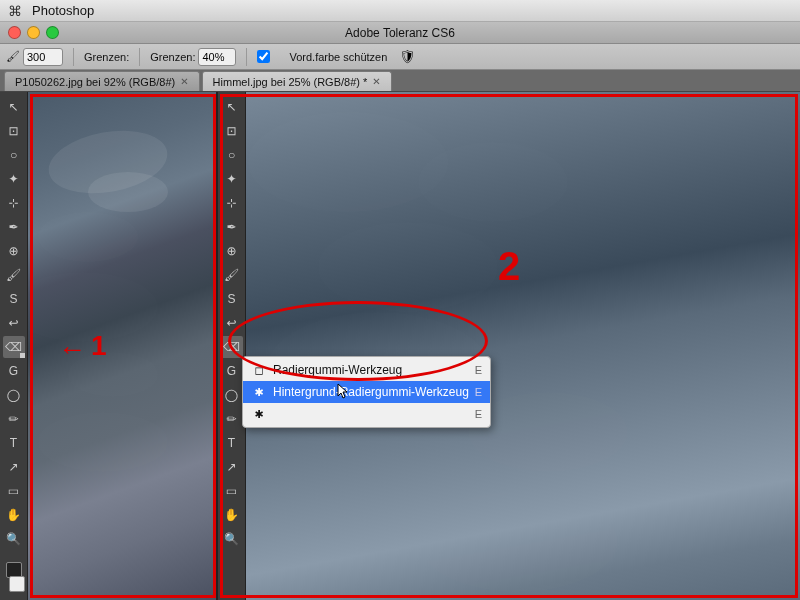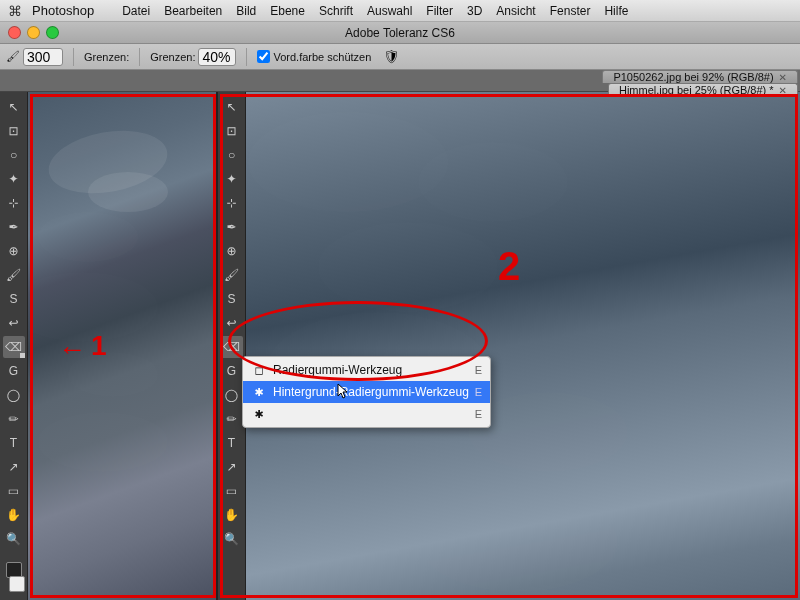--- a/index.html
+++ b/index.html
@@ -81,51 +81,50 @@
       border-bottom: 1px solid #888;
     }
     .opt-item {
       display: flex;
       align-items: center;
       gap: 3px;
       font-size: 11px;
       color: #111;
     }
     .opt-item select, .opt-item input[type=text] {
-      font-size: 14px;
+      font-size: 11px;
       height: 18px;
       border: 1px solid #888;
       background: #f0f0f0;
       border-radius: 3px;
       padding: 0 3px;
     }
     .opt-separator {
       width: 1px;
       height: 18px;
       background: #999;
       margin: 0 2px;
     }
     .checkbox-item {
       display: flex;
       align-items: center;
-      gap: 3px;
+      gap: 19px;
       font-size: 11px;
       color: #111;
     }
 
     
     #tabbar {
       width: 800px;
       height: 22px;
       background: #6a6a6a;
       display: flex;
       align-items: flex-end;
-      padding-left: 16px;
+      padding-left: 4px;
       border-bottom: 1px solid #444;
-      flex-direction: column;
     }
     .tab {
       height: 20px;
       background: linear-gradient(to bottom, #b0b0b0, #9a9a9a);
       border: 1px solid #777;
       border-bottom: none;
       border-radius: 3px 3px 0 0;
       padding: 0 10px;
       display: flex;
       align-items: center;
@@ -389,33 +388,20 @@
       border-radius: 50%;
       background: rgba(255,255,255,0.08);
     }
   </style>
 </head>
 <body>
 
 <div id="menubar">
   <span class="apple-logo">⌘</span>
   <span class="app-name">Photoshop</span>
-  <div class="menu-items">
-    <span>Datei</span>
-    <span>Bearbeiten</span>
-    <span>Bild</span>
-    <span>Ebene</span>
-    <span>Schrift</span>
-    <span>Auswahl</span>
-    <span>Filter</span>
-    <span>3D</span>
-    <span>Ansicht</span>
-    <span>Fenster</span>
-    <span>Hilfe</span>
-  </div>
 </div>
 
 <div id="titlebar">
   <div class="window-controls">
     <div class="wbtn close"></div>
     <div class="wbtn minimize"></div>
     <div class="wbtn maximize"></div>
   </div>
   <span class="title-text">Adobe Toleranz CS6</span>
 </div>

